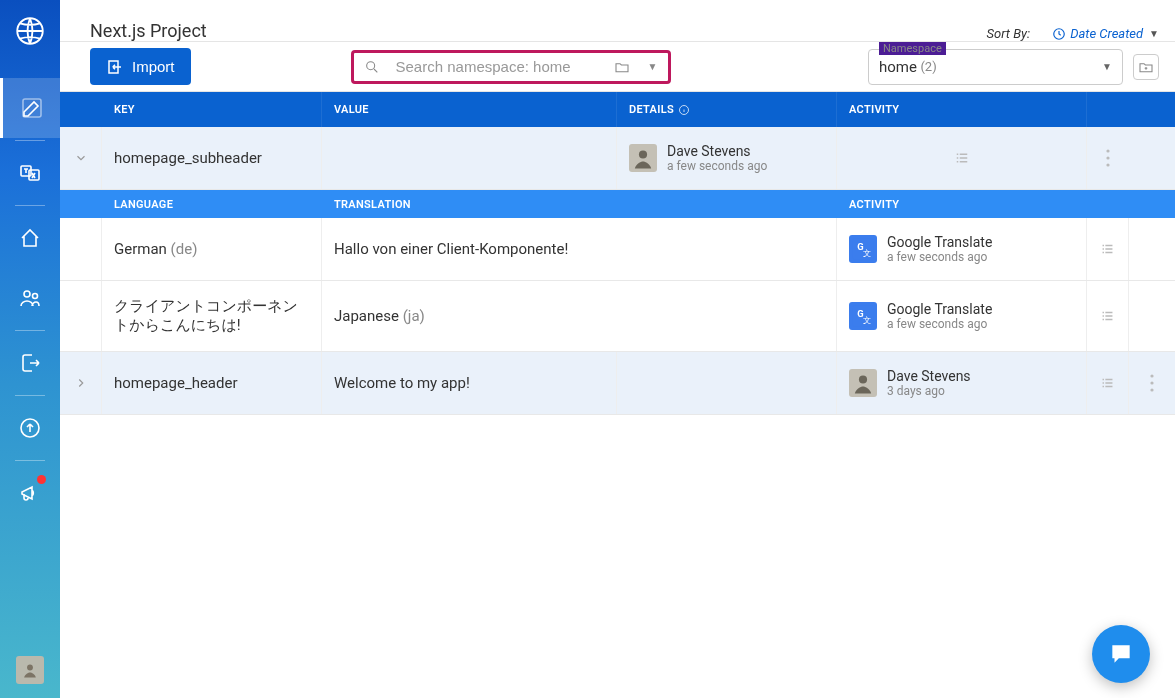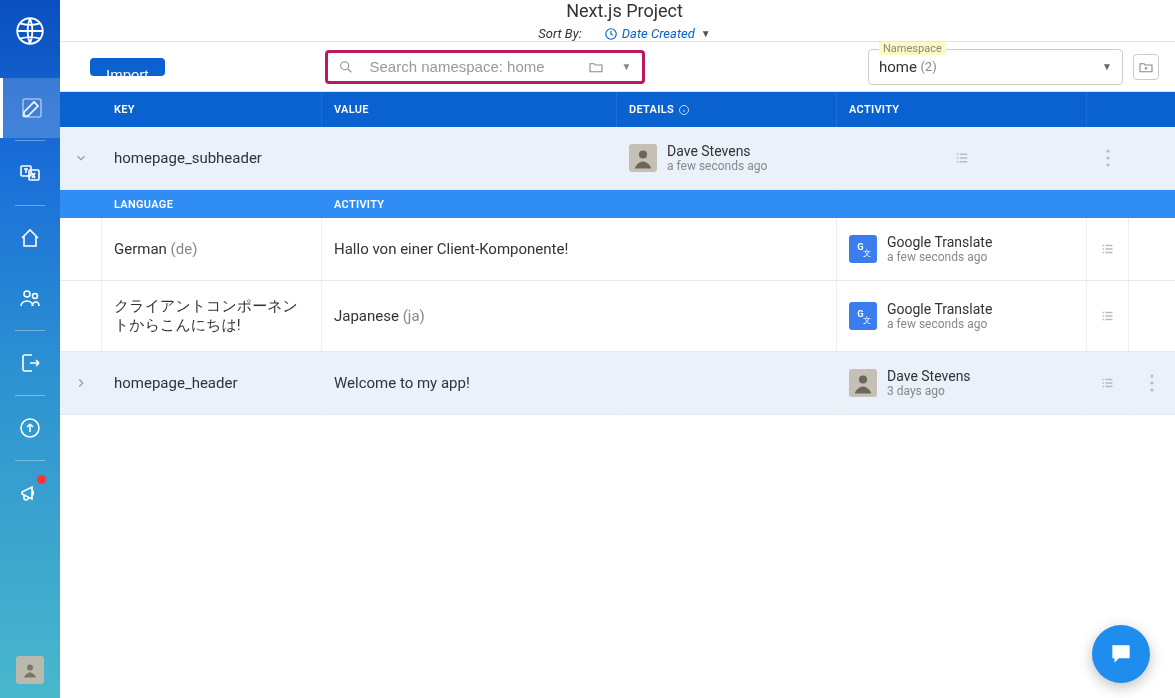--- a/index.html
+++ b/index.html
@@ -12,38 +12,38 @@
   .nav-item { width: 60px; height: 60px; display: flex; align-items: center; justify-content: center; position: relative; cursor: pointer; }
   .nav-item.active { background: rgba(255,255,255,0.18); border-left: 3px solid #fff; }
   .nav-icon { width: 24px; height: 24px; stroke: #fff; fill: none; stroke-width: 1.6; }
   .nav-sep { width: 30px; height: 1px; background: rgba(255,255,255,0.35); margin: 2px 0; }
   .nav-dot { position: absolute; top: 12px; right: 14px; width: 9px; height: 9px; background: #ff3333; border-radius: 50%; }
   .avatar { width: 28px; height: 28px; border-radius: 3px; background: #b9b9ad; margin-top: auto; margin-bottom: 14px; display:flex; align-items:center; justify-content:center; }
   .avatar svg { width:20px; height:20px; }
 
   
   .main { flex: 1; display: flex; flex-direction: column; background: #fff; }
-  .topbar { height: 42px; display: flex; align-items: center; padding: 0 16px 0 30px; border-bottom: 1px solid #e5e5e5; flex-direction: column; }
+  .topbar { height: 42px; display: flex; align-items: flex-end; padding: 0 16px 0 30px; border-bottom: 1px solid #e5e5e5; }
   .title { font-size: 18px; color: #333; }
   .spacer { flex: 1; }
   .sortby { font-size: 13px; color: #333; display: flex; align-items: center; gap: 22px; font-style: italic; }
   .sortlink { color: #0a62d0; display: inline-flex; align-items: center; gap: 4px; cursor: pointer; }
   .carets { color: #555; font-size: 10px; margin-left: 2px; }
 
   .toolbar { height: 50px; display: flex; align-items: center; gap: 10px; padding: 0 16px 0 30px; border-bottom: 1px solid #e5e5e5; }
-  .btn { height: 18px; border: none; border-radius: 4px; padding: 0 16px; font-size: 15px; display: inline-flex; align-items: center; gap: 8px; cursor: pointer; color: #fff; flex-direction: column; }
+  .btn { height: 37px; border: none; border-radius: 4px; padding: 0 16px; font-size: 15px; display: inline-flex; align-items: center; gap: 8px; cursor: pointer; color: #fff; }
   .btn-import { background: #0a62d0; }
   .btn-string { background: linear-gradient(90deg, #2db2a4 0%, #2fc0bc 100%); }
   .btn svg { width: 18px; height: 18px; stroke: #fff; fill: none; stroke-width: 2; }
   .search-wrap { width: 320px; height: 34px; border: 3px solid #be185d; border-radius: 4px; display: flex; align-items: center; padding: 0 10px; color: #888; gap: 16px; margin-left: 150px; }
   .search-wrap input { border: none; outline: none; flex: 1; font-size: 15px; color: #555; background: transparent; }
   .search-wrap input::placeholder { color: #999; }
   .ns-block { margin-left: auto; display: flex; align-items: center; gap: 10px; }
   .ns-field { position: relative; width: 255px; height: 36px; border: 1px solid #ccc; border-radius: 4px; display: flex; align-items: center; padding: 0 10px; }
-  .ns-label { position: absolute; top: -8px; left: 10px; background: #fef9c3; font-size: 11px; color: #888; padding: 0 4px; }
+  .ns-label { position: absolute; top: -8px; left: 10px; background: #4c1d95; font-size: 11px; color: #888; padding: 0 4px; }
   .ns-value { font-size: 15px; color: #333; }
   .ns-count { color: #888; font-size: 13px; }
   .ns-caret { margin-left: auto; color: #666; font-size: 10px; }
   .add-folder-btn { width: 26px; height: 26px; border: 1px solid #ccc; border-radius: 4px; display: flex; align-items: center; justify-content: center; cursor: pointer; }
   .small-icon { width: 16px; height: 16px; stroke: #888; fill: none; stroke-width: 1.6; }
 
   
   .table { display: flex; flex-direction: column; }
   .thead { height: 35px; background: #0a62d0; color: #fff; display: grid; grid-template-columns: 42px 220px 295px 220px 250px 42px 46px; font-size: 11px; font-weight: 600; letter-spacing: 0.3px; }
   .thead > div { display: flex; align-items: center; padding: 0 12px; border-right: 1px solid rgba(255,255,255,0.08); }
@@ -244,20 +244,21 @@
               <circle cx="2" cy="2" r="1.6" fill="#bbb"></circle>
               <circle cx="2" cy="9" r="1.6" fill="#bbb"></circle>
               <circle cx="2" cy="16" r="1.6" fill="#bbb"></circle>
             </svg>
           </div>
       </div>
 
       <div class="subhead">
         <div></div>
         <div>LANGUAGE</div>
+        <div>TRANSLATION</div>
         <div>ACTIVITY</div>
         <div></div>
           <div></div>
       </div>
 
       <div class="row row-trans">
         <div></div>
         <div>
           <span>German</span>
             <span>&nbsp;</span>

